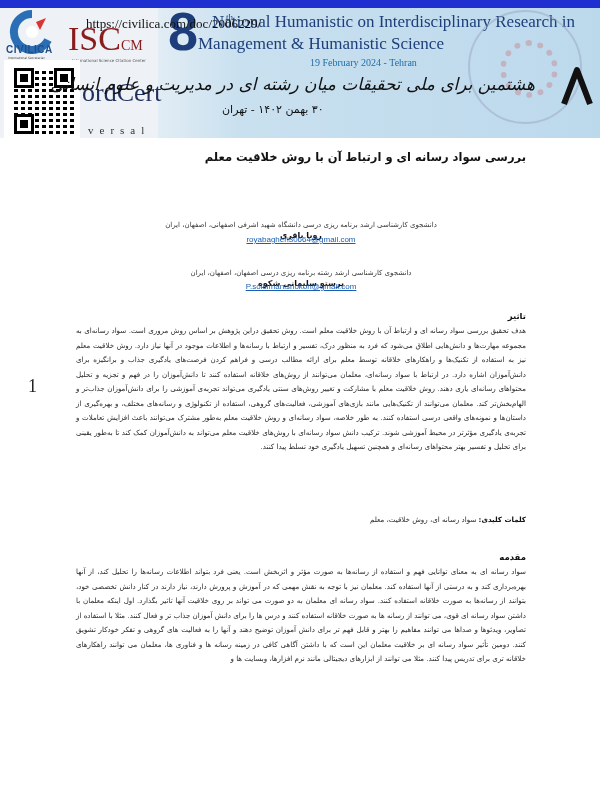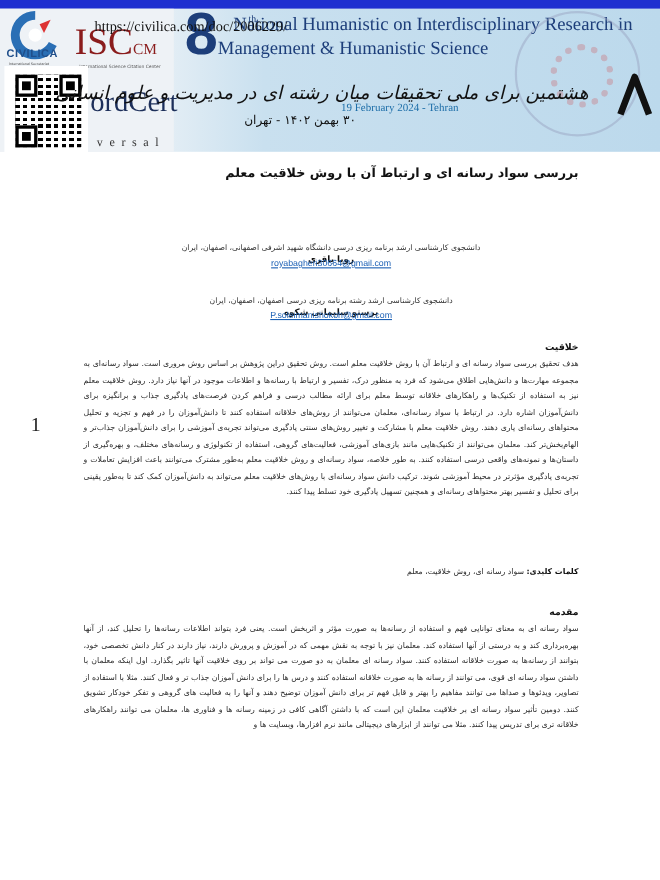--- a/index.html
+++ b/index.html
@@ -19,21 +19,21 @@
       repeating-linear-gradient(90deg,#000 0 4px,#fff 4px 7px),
       repeating-linear-gradient(0deg,#000 0 3px,#fff 3px 6px); background-blend-mode:screen; }
   .qr-corner { position:absolute; width:14px; height:14px; border:3px solid #000; background:#fff; }
   .qr-corner::after { content:""; position:absolute; left:3px; top:3px; width:8px; height:8px; background:#000; }
   .ordcert { position:absolute; left:82px; top:78px; font-family:"Liberation Serif", serif; font-size:26px; color:#1d2f5a; }
   .ordcert-sub { position:absolute; left:88px; top:108px; font-family:"Liberation Serif", serif; font-size:11px; color:#333; letter-spacing:6px;margin-top:16px; }
   .big8 { position:absolute; left:168px; top:4px; font-family:"Liberation Sans", sans-serif; font-size:54px; font-weight:bold; color:#1d3e7a; line-height:1; }
   .th { position:absolute; left:200px; top:12px; font-family:"Liberation Serif", serif; font-size:9px; color:#1d3e7a;margin-left:26px; }
   .conf-line1 { position:absolute; left:212px; top:12px; font-family:"Liberation Serif", serif; font-size:17px; color:#1d3e7a; white-space:nowrap; }
   .conf-line2 { position:absolute; left:198px; top:34px; font-family:"Liberation Serif", serif; font-size:17px; color:#1d3e7a; white-space:nowrap; }
-  .conf-date { position:absolute; left:310px; top:57px; font-family:"Liberation Serif", serif; font-size:10px; color:#1d6ea8;margin-top:36px; }
+  .conf-date { position:absolute; left:310px; top:57px; font-family:"Liberation Serif", serif; font-size:10px; color:#1d6ea8; }
   .conf-fa { position:absolute; right:65px; top:74px; font-family:"DejaVu Serif", serif; font-size:17px; font-style:italic; color:#111; direction:rtl; white-space:nowrap; }
   .conf-fa-date { position:absolute; left:222px; top:103px; font-family:"DejaVu Sans", sans-serif; font-size:11px; color:#111; direction:rtl;text-align:right; }
   .seal { position:absolute; left:468px; top:10px; width:110px; height:110px; border-radius:50%; border:2px solid rgba(150,160,190,0.45); }
   .seal-inner { position:absolute; left:500px; top:40px; width:46px; height:46px; border-radius:50%; border:6px dotted rgba(200,140,150,0.5); }
   .fa8 { position:absolute; left:560px; top:66px; width:34px; height:40px; }
   .page-num { position:absolute; left:28px; top:376px; font-family:"Liberation Serif", serif; font-size:18px; color:#222; }
   .content { position:absolute; left:76px; width:450px; direction:rtl; font-family:"DejaVu Sans", sans-serif; color:#222; }
   .title { top:150px; text-align:right; font-size:11.5px; font-weight:bold; color:#111; }
   .author-name { text-align:center; font-size:8px; font-weight:bold; color:#111;margin-top:26px; }
   .author-aff { text-align:center; font-size:7px; color:#333; }
@@ -93,21 +93,21 @@
 <div class="content title">بررسی سواد رسانه ای و ارتباط آن با روش خلاقیت معلم</div>
 
 <div class="content author-name" style="top:205px;">رویا باقری</div>
 <div class="content author-aff" style="top:221px;">دانشجوی کارشناسی ارشد برنامه ریزی درسی دانشگاه شهید اشرفی اصفهانی، اصفهان، ایران</div>
 <div class="content author-email" style="top:235px;">royabagheri30664@gmail.com</div>
 
 <div class="content author-name" style="top:253px;">پرستو سلیمانی شکوه</div>
 <div class="content author-aff" style="top:269px;">دانشجوی کارشناسی ارشد رشته برنامه ریزی درسی اصفهان، اصفهان، ایران</div>
 <div class="content author-email" style="top:282px;">P.soleimanishokoh@gmail.com</div>
 
-<div class="content section-head" style="top:311px;">خلاقیت</div>
+<div class="content section-head" style="top:311px;">تاثیر</div>
 <div class="content para" style="top:324px;">هدف تحقیق بررسی سواد رسانه ای و ارتباط آن با روش خلاقیت معلم است. روش تحقیق دراین پژوهش بر اساس روش مروری است. سواد رسانه‌ای به مجموعه مهارت‌ها و دانش‌هایی اطلاق می‌شود که فرد به منظور درک، تفسیر و ارتباط با رسانه‌ها و اطلاعات موجود در آنها نیاز دارد. روش خلاقیت معلم نیز به استفاده از تکنیک‌ها و راهکارهای خلاقانه توسط معلم برای ارائه مطالب درسی و فراهم کردن فرصت‌های یادگیری جذاب و برانگیزه برای دانش‌آموزان اشاره دارد. در ارتباط با سواد رسانه‌ای، معلمان می‌توانند از روش‌های خلاقانه استفاده کنند تا دانش‌آموزان را در فهم و تجزیه و تحلیل محتواهای رسانه‌ای یاری دهند. روش خلاقیت معلم با مشارکت و تغییر روش‌های سنتی یادگیری می‌تواند تجربه‌ی آموزشی را برای دانش‌آموزان جذاب‌تر و الهام‌بخش‌تر کند. معلمان می‌توانند از تکنیک‌هایی مانند بازی‌های آموزشی، فعالیت‌های گروهی، استفاده از تکنولوژی و رسانه‌های مختلف، و بهره‌گیری از داستان‌ها و نمونه‌های واقعی درسی استفاده کنند. به طور خلاصه، سواد رسانه‌ای و روش خلاقیت معلم به‌طور مشترک می‌توانند باعث افزایش تعاملات و تجربه‌ی یادگیری مؤثرتر در محیط آموزشی شوند. ترکیب دانش سواد رسانه‌ای با روش‌های خلاقیت معلم می‌تواند به دانش‌آموزان کمک کند تا به‌طور یقینی برای تحلیل و تفسیر بهتر محتواهای رسانه‌ای و همچنین تسهیل یادگیری خود تسلط پیدا کنند.</div>
 
 <div class="content para" style="top:513px;">
   <span class="kw-label">کلمات کلیدی:</span>
   <span>سواد رسانه ای، روش خلاقیت، معلم</span>
 </div>
 
 <div class="content section-head" style="top:552px;">مقدمه</div>
 <div class="content para" style="top:565px;">سواد رسانه ای به معنای توانایی فهم و استفاده از رسانه‌ها به صورت مؤثر و اثربخش است. یعنی فرد بتواند اطلاعات رسانه‌ها را تحلیل کند، از آنها بهره‌برداری کند و به درستی از آنها استفاده کند. معلمان نیز با توجه به نقش مهمی که در آموزش و پرورش دارند، نیاز دارند در کنار دانش تخصصی خود، بتوانند از رسانه‌ها به صورت خلاقانه استفاده کنند. سواد رسانه ای معلمان به دو صورت می تواند بر روی خلاقیت آنها تاثیر بگذارد. اول اینکه معلمان با داشتن سواد رسانه ای قوی، می توانند از رسانه ها به صورت خلاقانه استفاده کنند و درس ها را برای دانش آموزان جذاب تر و فعال کنند. مثلا با استفاده از تصاویر، ویدئوها و صداها می توانند مفاهیم را بهتر و قابل فهم تر برای دانش آموزان توضیح دهند و آنها را به فعالیت های گروهی و تفکر خودکار تشویق کنند. دومین تأثیر سواد رسانه ای بر خلاقیت معلمان این است که با داشتن آگاهی کافی در زمینه رسانه ها و فناوری ها، معلمان می توانند راهکارهای خلاقانه تری برای تدریس پیدا کنند. مثلا می توانند از ابزارهای دیجیتالی مانند نرم افزارها، وبسایت ها و</div>
 

